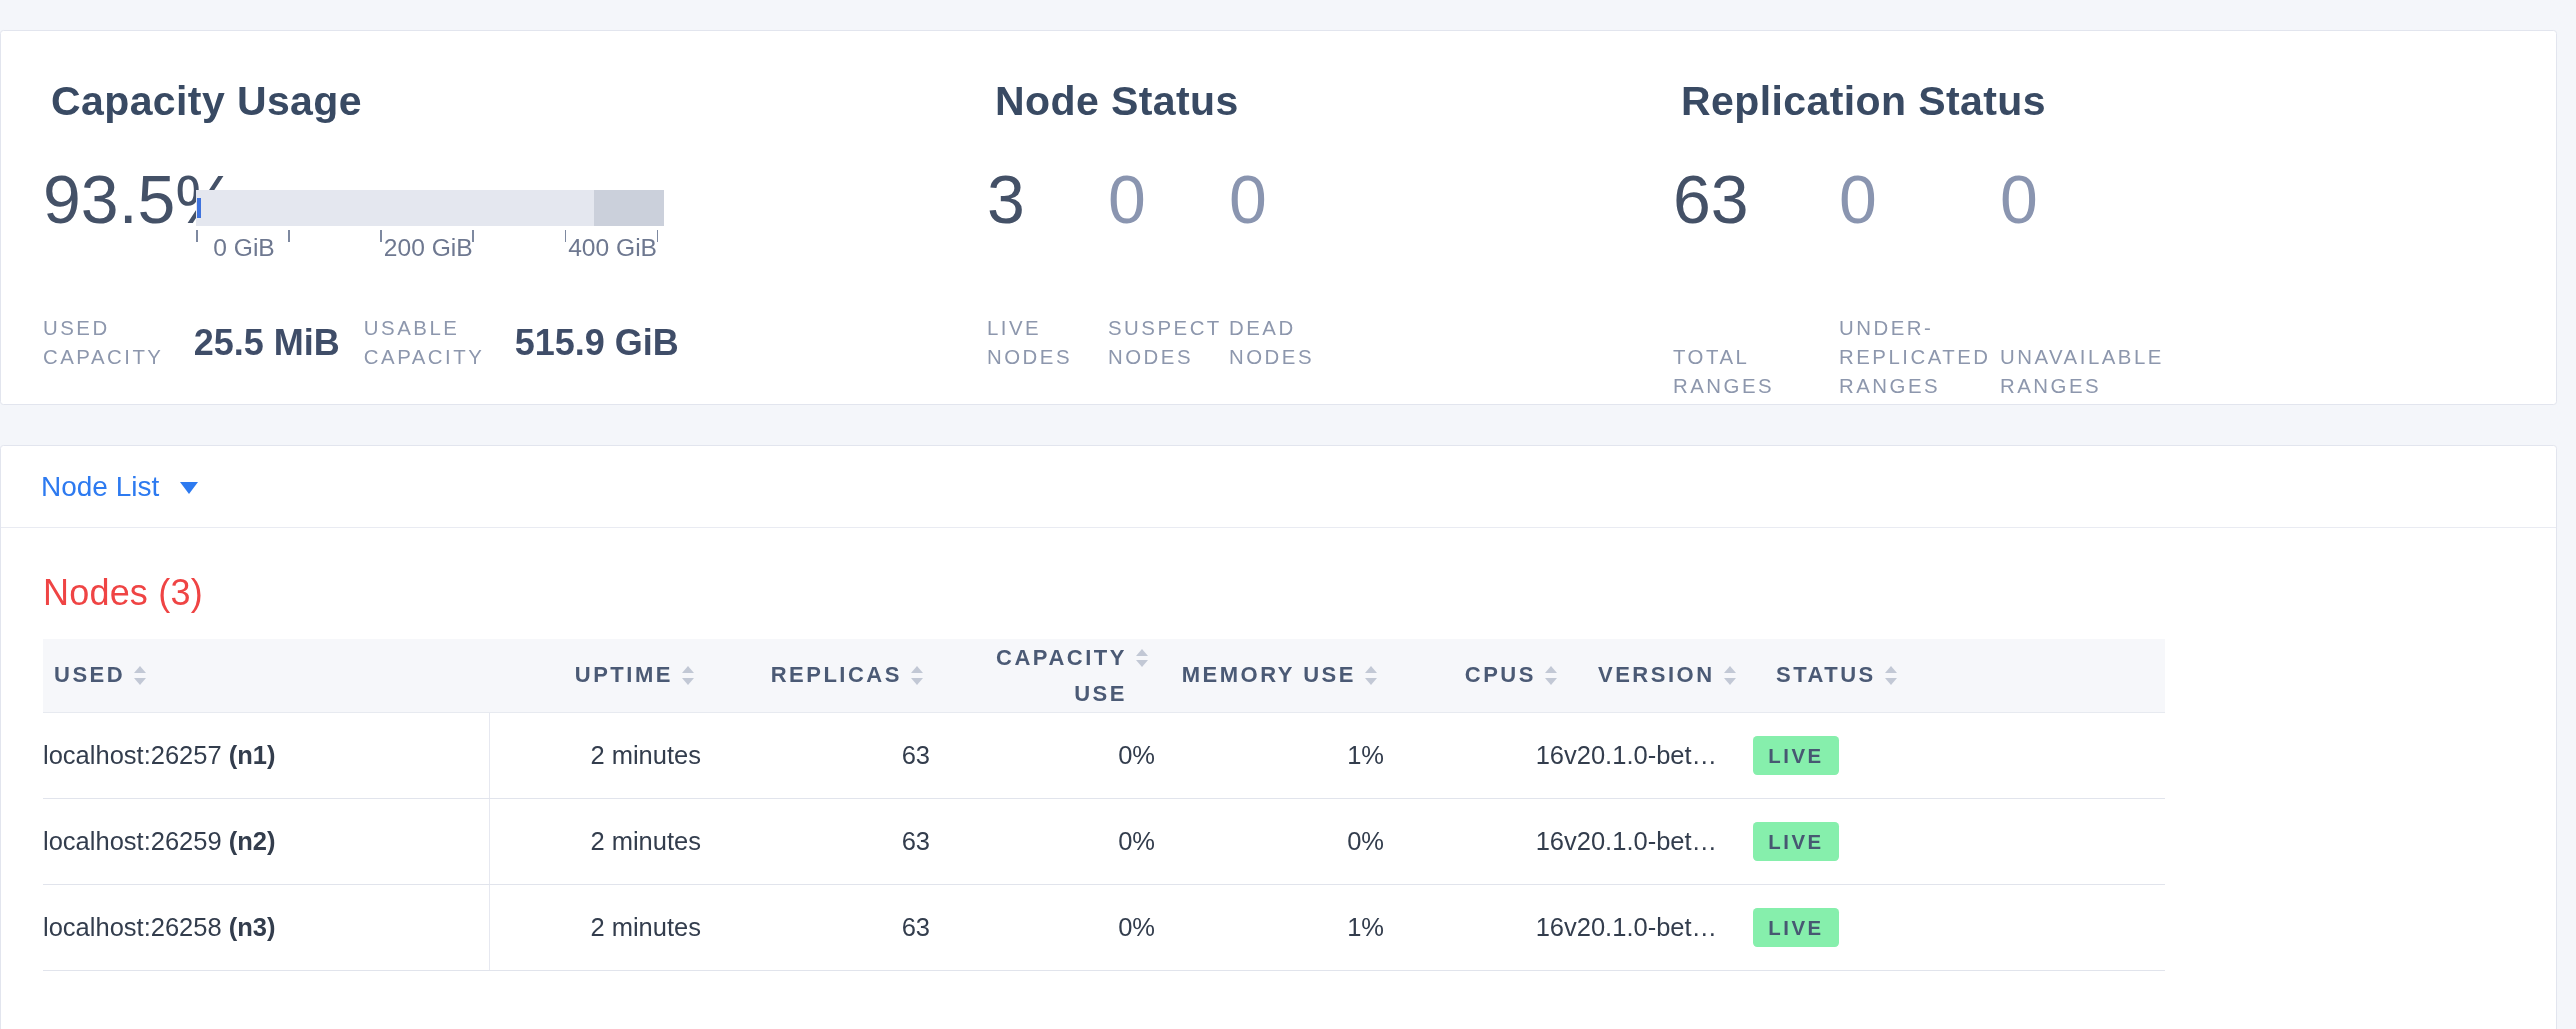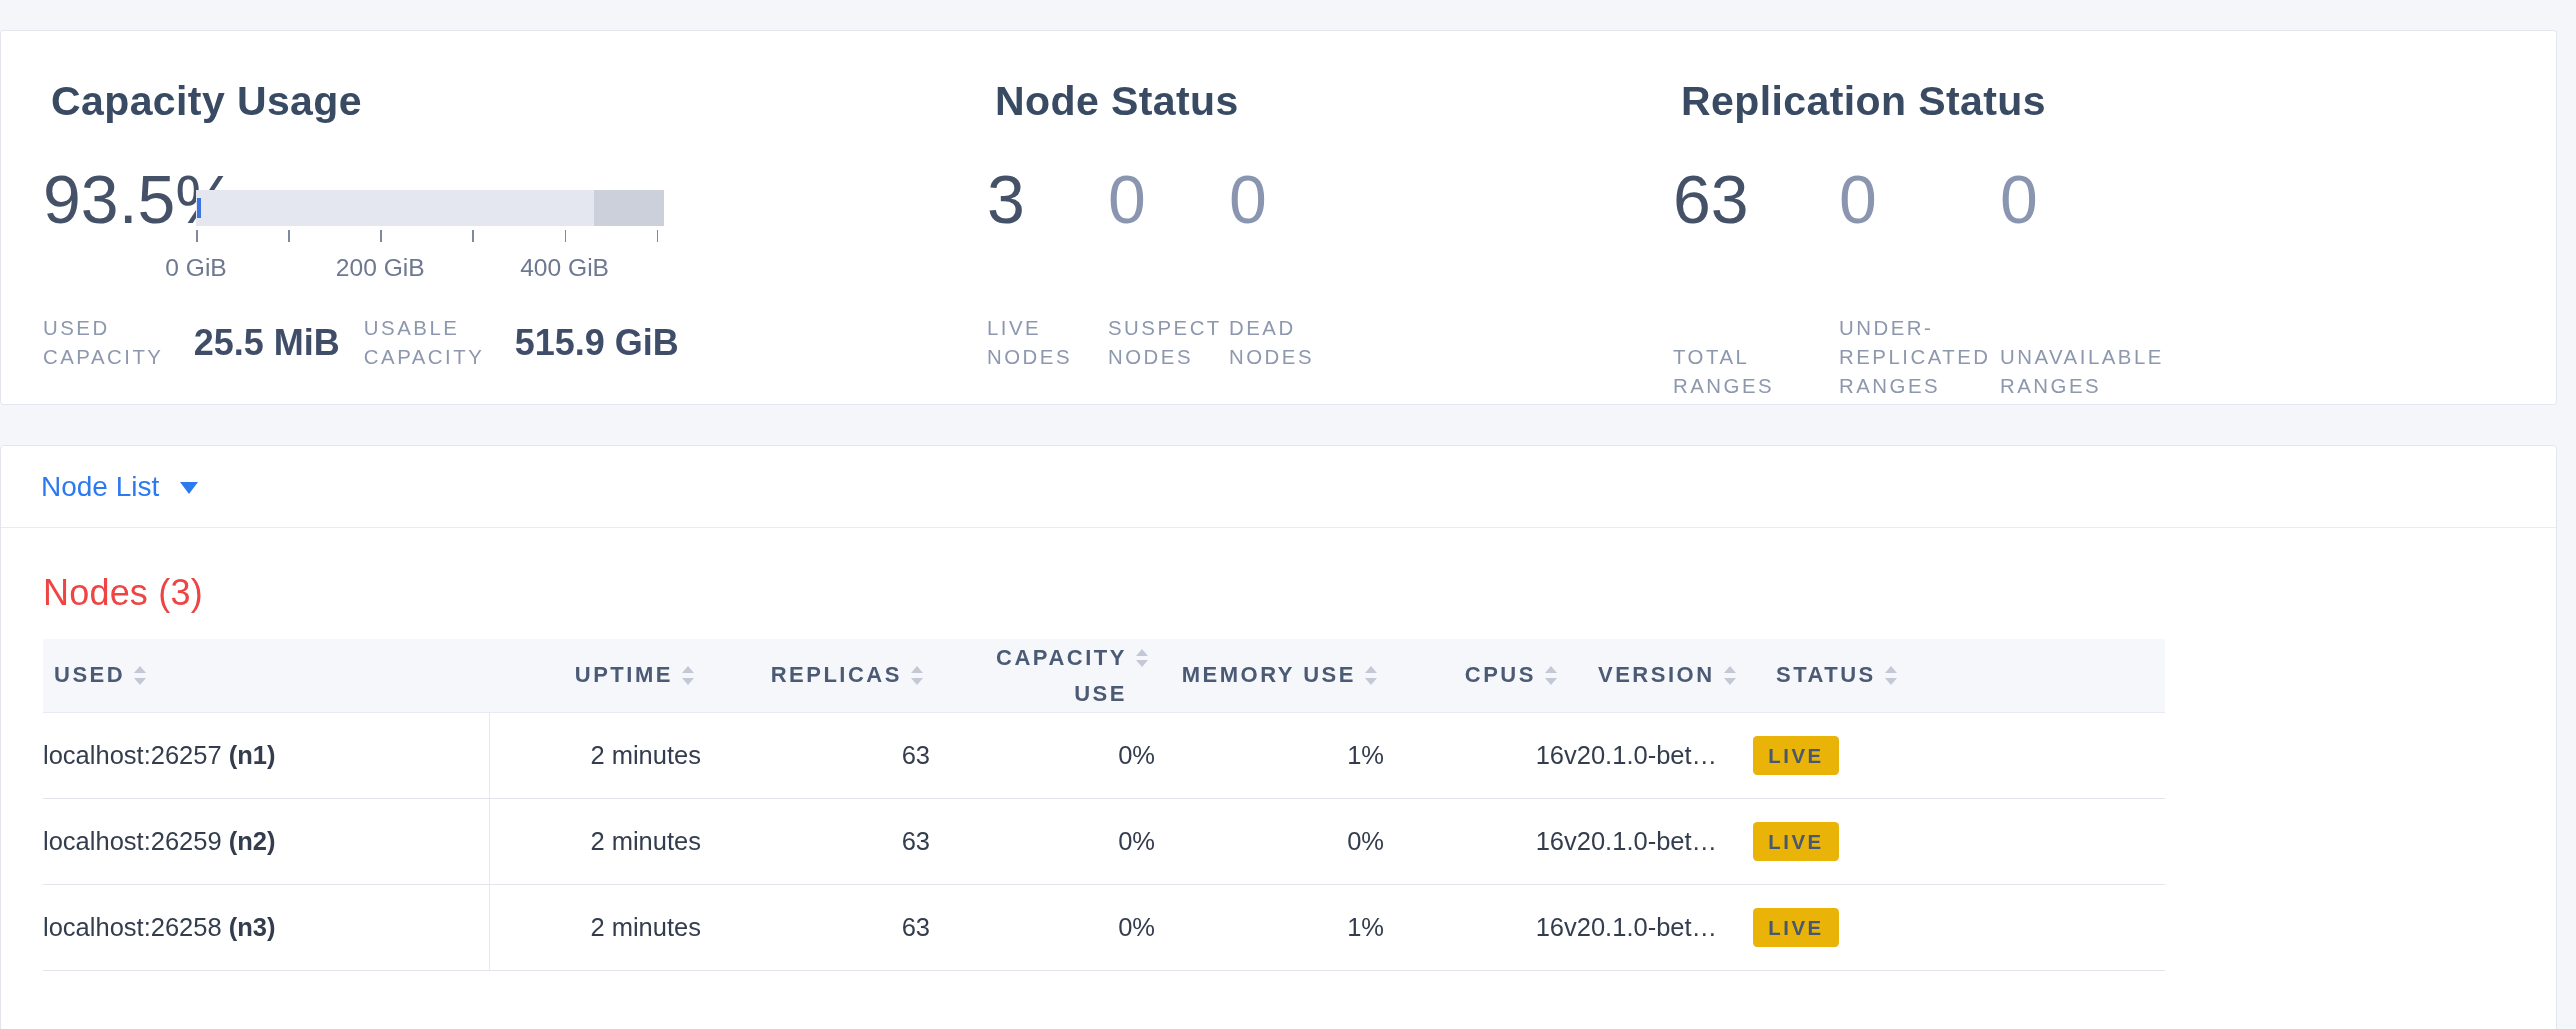--- a/index.html
+++ b/index.html
@@ -33,21 +33,21 @@
   .sec-nodes{width:686px;}
   .sec-repl{flex:1;}
 
   .cap-row{display:flex;margin-top:34px;}
   .cap-percent{width:153px;font-size:68px;font-weight:500;color:#445167;line-height:1.2;}
   .cap-chart{position:relative;margin-top:31px;width:475px;height:102px;}
   .bar-track{width:468px;height:36px;background:#e4e7ef;position:relative;overflow:hidden;}
   .bar-other{position:absolute;top:0;right:0;width:15%;height:100%;background:#cbd0db;}
   .bar-used{position:absolute;top:7.6px;left:0.8px;width:4.2px;height:20.4px;background:#3f73dd;}
   .tick{position:absolute;top:40px;width:1.7px;height:12px;background:#7e89a0;}
-  .tick-label{position:absolute;top:64px;transform:translateX(-50%);font-size:24.6px;color:#6e7890;white-space:nowrap;}
+  .tick-label{position:absolute;top:44px;transform:translateX(-50%);font-size:24.6px;color:#6e7890;white-space:nowrap;margin-left:48px;}
 
   .cap-stats{display:flex;align-items:center;margin-top:22px;}
   .cap-stat-label{font-size:20.4px;letter-spacing:2.5px;color:#8d97ad;line-height:29px;width:144px;margin-right:6.8px;}
   .cap-stat-value{font-size:36px;font-weight:700;color:#3f4d68;white-space:nowrap;}
   .cap-stat-label.second{margin-left:24px;}
 
   .num-row{display:flex;margin-top:34px;}
   .num{font-size:68px;font-weight:500;color:#445167;line-height:1.2;}
   .num.muted{color:#8a95b0;font-weight:400;}
   .lab-row{display:flex;align-items:flex-end;margin-top:73px;}
@@ -96,21 +96,21 @@
   .nodes tbody td{
     height:85px;font-size:25.5px;color:#333d4d;border-bottom:1.7px solid #e1e4ec;
     vertical-align:middle;padding:0;white-space:nowrap;overflow:hidden;
   }
   td.first{padding-left:11px;border-right:1.7px solid #e6e8f0;}
   td.first b{font-weight:700;}
   td.r{text-align:right;padding-right:30px;}
   td.ver{padding-left:34px;color:#3a4557;}
   td.stat{padding-left:23px;}
   .badge{
-    display:inline-block;background:#eab308;color:#475872;border-radius:4.2px;
+    display:inline-block;background:#86efac;color:#475872;border-radius:4.2px;
     font-size:20.4px;font-weight:700;letter-spacing:2.5px;padding:9.3px 15.3px;line-height:1;
   }
 </style>
 </head>
 <body>
 
 <div class="page">
 
 
   <main class="main">

